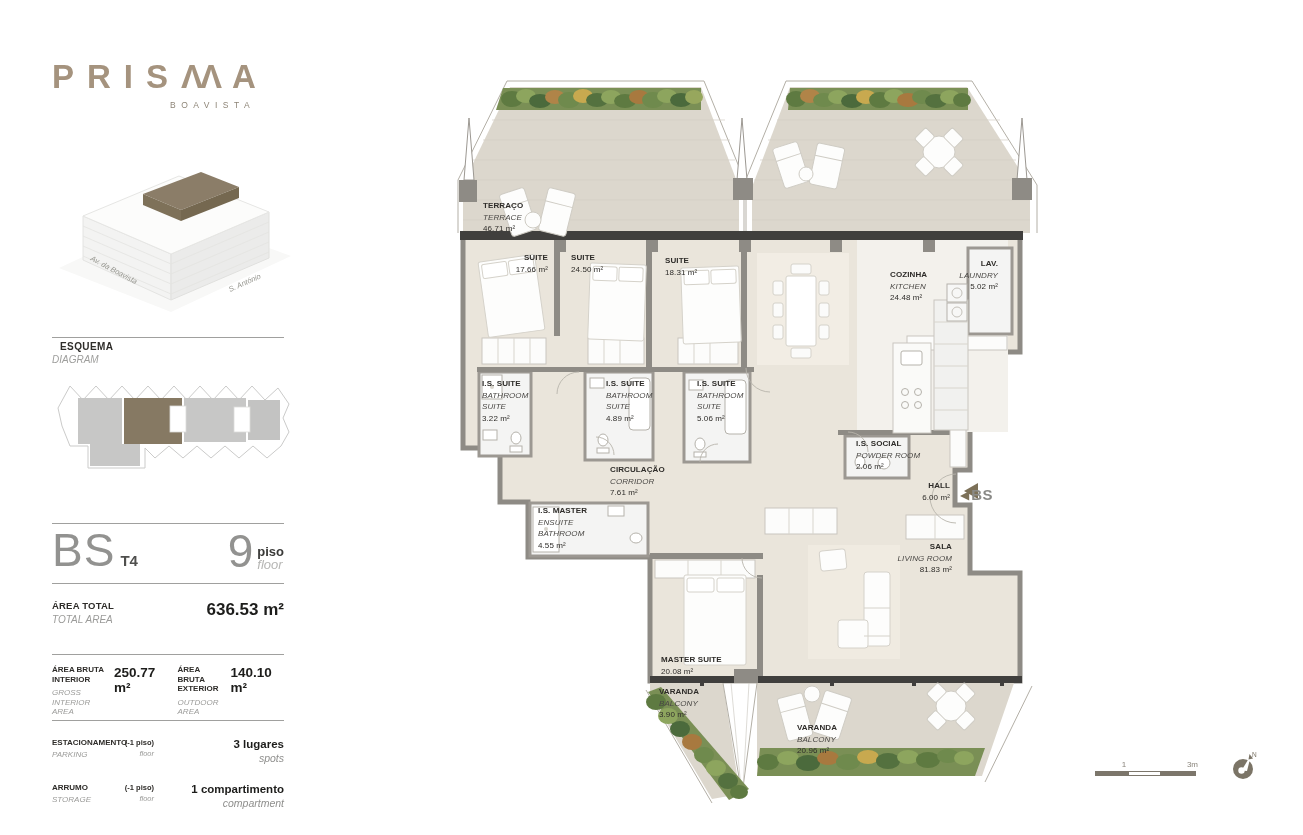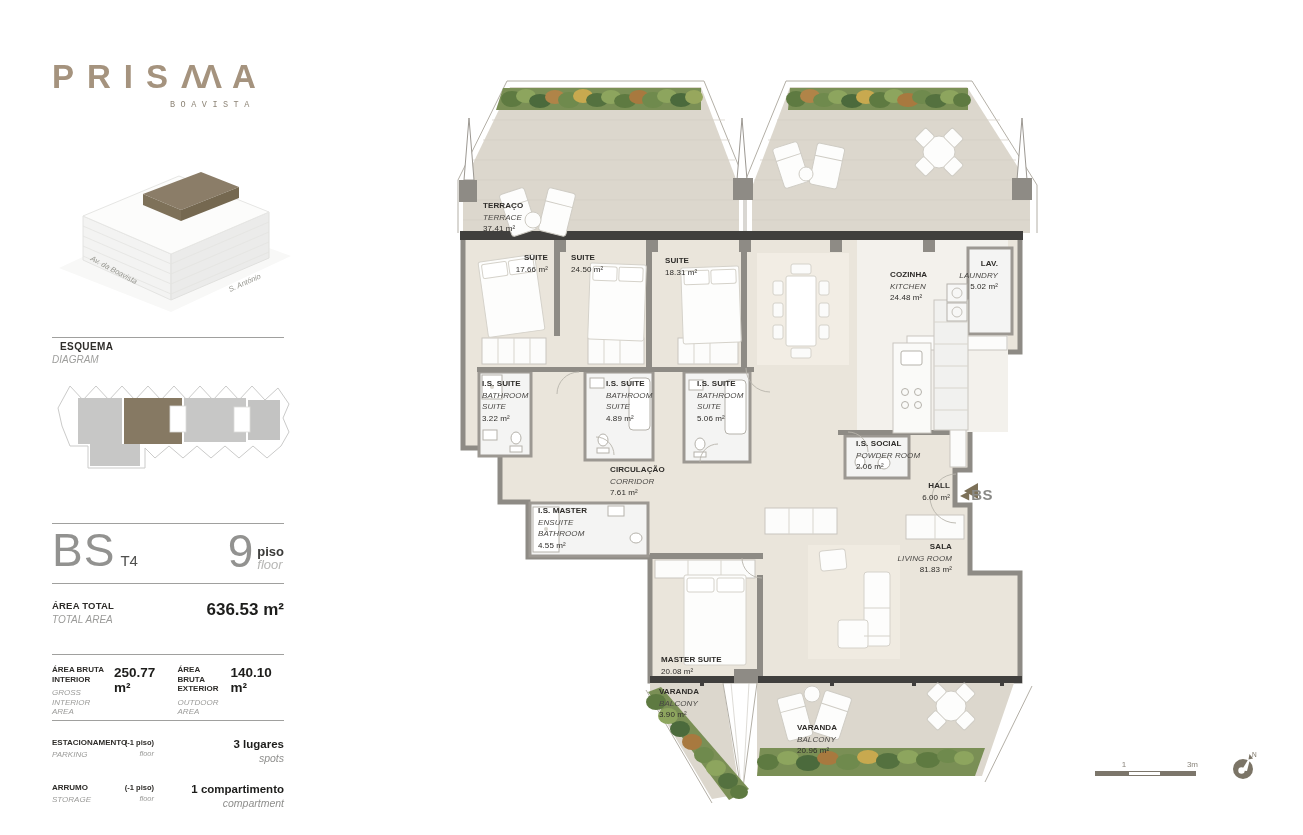--- a/index.html
+++ b/index.html
@@ -4,27 +4,27 @@
 <style>
   html,body{margin:0;padding:0;background:#ffffff;}
   .page{position:relative;width:1303px;height:835px;background:#ffffff;overflow:hidden;
         font-family:"Liberation Sans",sans-serif;color:#2e2c29;}
   
   .logo{position:absolute;left:52px;top:58px;display:flex;font-size:33px;font-weight:600;
         color:#a5937e;letter-spacing:0;}
   .logo span{margin-right:13px;}
   .logo span.mm{letter-spacing:-3px;}
   .logo span:last-child{margin-right:0;}
-  .brand-sub{position:absolute;left:170px;top:100px;font-size:8.5px;letter-spacing:5.5px;color:#8e8577;font-family:Liberation Mono, monospace;}
+  .brand-sub{position:absolute;left:170px;top:100px;font-size:8.5px;letter-spacing:5.5px;color:#8e8577;}
   .divider{position:absolute;left:52px;width:232px;height:1px;background:#a0a09e;}
   .esq-title{position:absolute;left:52px;top:341px;font-size:10px;font-weight:bold;letter-spacing:.4px;padding-left:8px;}
   .esq-sub{position:absolute;left:52px;top:354px;font-size:10px;font-style:italic;color:#9e9e9c;}
   .unit-row{position:absolute;left:52px;top:527px;width:232px;display:flex;justify-content:space-between;align-items:flex-end;}
   .unit-code{font-size:46px;line-height:46px;color:#929290;letter-spacing:1px;}
-  .unit-typ{font-size:15px;font-weight:normal;color:#4f4f4d;margin-left:5px;}
+  .unit-typ{font-size:15px;font-weight:bold;color:#4f4f4d;margin-left:5px;}
   .floor-group{display:flex;align-items:flex-end;}
   .floor-num{font-size:46px;line-height:44px;color:#929290;}
   .floor-stack{margin-left:4px;line-height:13px;margin-bottom:2px;}
   .floor-pt{font-size:13px;font-weight:bold;color:#3a3a38;}
   .floor-en{font-size:13px;font-style:italic;color:#b5b5b3;}
   .tot-row{position:absolute;left:52px;top:600px;width:232px;display:flex;justify-content:space-between;}
   .lab-pt{font-size:9.5px;font-weight:bold;letter-spacing:.2px;}
   .lab-en{font-size:10px;font-style:italic;color:#9b9b99;}
   .tot-val{font-size:17px;font-weight:bold;color:#1d1d1b;}
   .bruta-row{position:absolute;left:52px;top:665px;width:234px;display:flex;}
@@ -495,21 +495,21 @@
       <path d="M848,432 A20,20 0 0 1 868,452"></path>
       <path d="M762,578 A20,20 0 0 1 742,558"></path>
     </g>
 
     <polygon points="964,491 978,483 978,499" fill="#7c7058"></polygon>
   </svg>
 
   <div class="room-lbl" style="left:483px;top:200px;">
     <span class="pt">TERRAÇO</span>
     <span class="en">TERRACE</span>
-    <span class="ar">37.41 m²</span>
+    <span class="ar">46.71 m²</span>
   </div>
   <div class="room-lbl ra" style="left:496px;top:252px;width:52px;">
     <span class="pt">SUITE</span>
     <span class="ar">17.66 m²</span>
   </div>
   <div class="room-lbl" style="left:571px;top:252px;">
     <span class="pt">SUITE</span>
     <span class="ar">24.50 m²</span>
   </div>
   <div class="room-lbl" style="left:665px;top:255px;">

